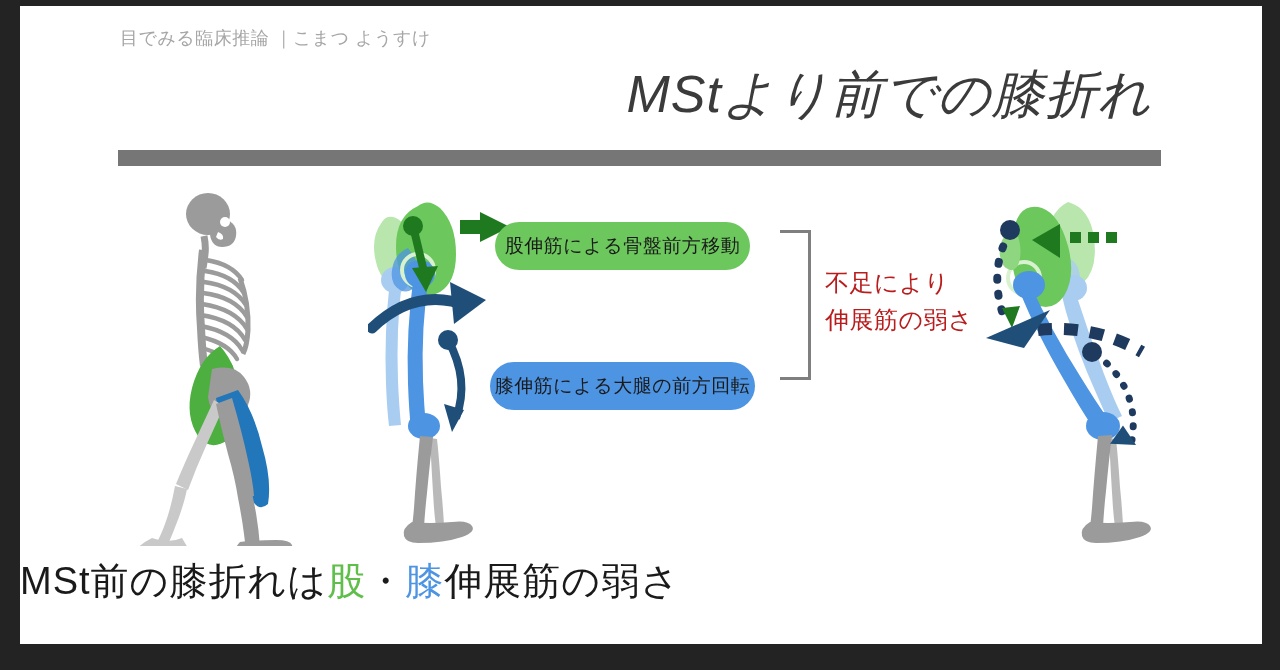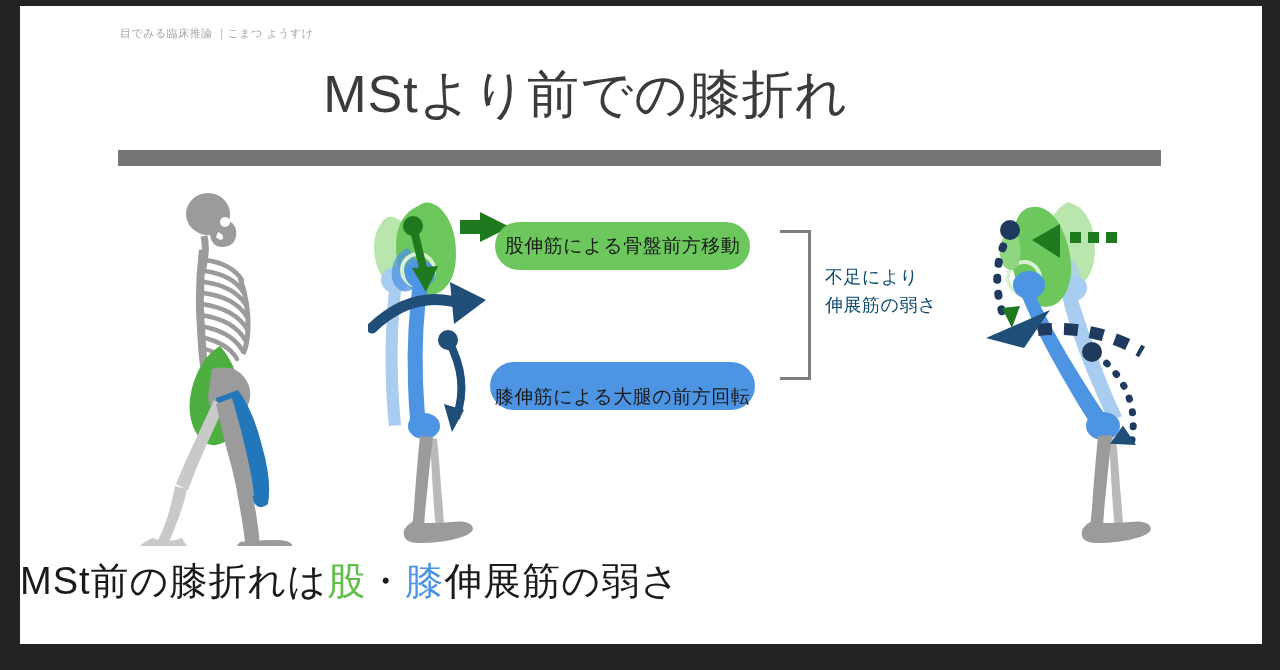--- a/index.html
+++ b/index.html
@@ -10,50 +10,51 @@
     background:#232323;
   }
   #slide{
     position:absolute;left:20px;top:6px;width:1242px;height:638px;
     background:#ffffff;overflow:hidden;
   }
 
   
   #header-line{
     position:absolute;left:100px;top:20px;
-    font-size:11px;color:#a6a6a6;letter-spacing:.5px;white-space:nowrap;
+    font-size:18px;color:#a6a6a6;letter-spacing:.5px;white-space:nowrap;
   }
   #slide-title{
-    position:absolute;left:0;top:54px;width:1132px;text-align:center;
+    position:absolute;left:0;top:54px;width:1132px;text-align:right;
     font-size:52px;color:#3b3b3b;letter-spacing:1px;font-weight:500;
     white-space:nowrap;
+    font-style:italic;
   }
   #title-rule{
     position:absolute;left:98px;top:144px;width:1043px;height:16px;
     background:#767676;
   }
 
   
   .pill{
     position:absolute;border-radius:28px;display:flex;align-items:center;
     justify-content:center;color:#1a1a1a;font-size:19px;letter-spacing:.5px;
     white-space:nowrap;
     margin-top:13px;
   }
   #pill-green{left:475px;top:203px;width:255px;height:48px;background:#6CC85C;}
-  #pill-blue{left:470px;top:343px;width:265px;height:48px;background:#4D94E3;align-items:flex-end;}
+  #pill-blue{left:470px;top:343px;width:265px;height:48px;background:#4D94E3;}
 
   
   #bracket{
     position:absolute;left:760px;top:224px;width:28px;height:144px;
     border:3px solid #7f7f7f;border-left:none;
   }
   #bracket-note{
     position:absolute;left:805px;top:258px;
-    font-size:18px;color:#0c4a6e;line-height:1.55;letter-spacing:.5px;
+    font-size:24px;color:#b91c1c;line-height:1.55;letter-spacing:.5px;
     white-space:nowrap;
   }
   #bracket-note div{display:block;}
 
   
   #caption{
     position:absolute;left:0;top:550px;width:1242px;
     font-size:38px;color:#1a1a1a;letter-spacing:1px;white-space:nowrap;
   }
   .c-green{color:#5FBF4A;}

